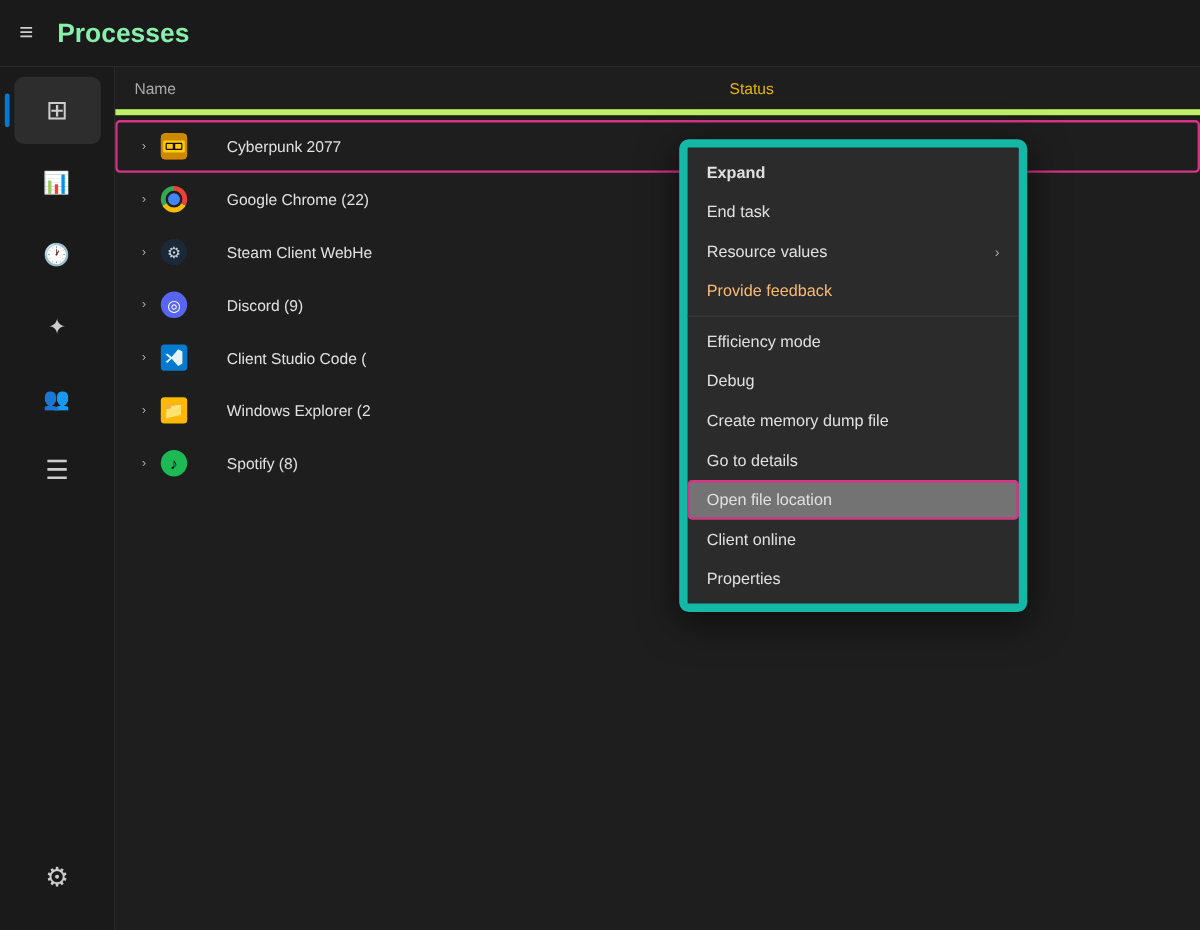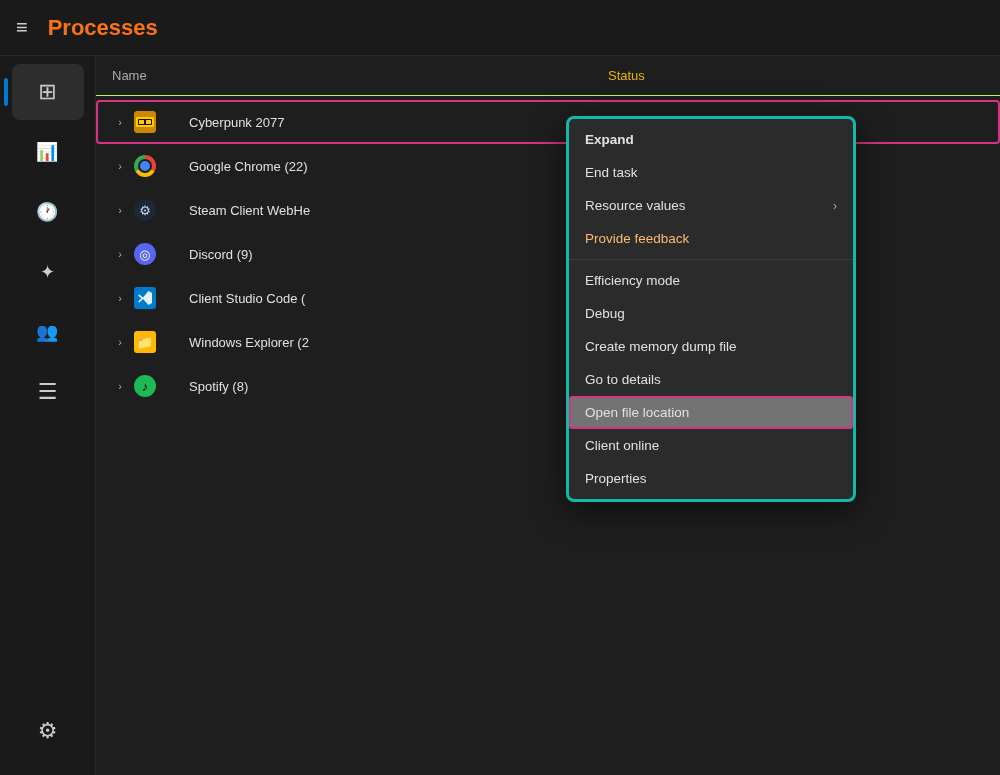--- a/index.html
+++ b/index.html
@@ -24,21 +24,21 @@
     }
     .hamburger-icon {
       font-size: 20px;
       cursor: pointer;
       color: #cccccc;
       margin-right: 20px;
     }
     .page-title {
       font-size: 22px;
       font-weight: 700;
-      color: #f97316;
+      color: #86efac;
     }
 
     
     .main-layout {
       display: flex;
       height: calc(775px - 56px);
     }
 
     
     .sidebar {
@@ -87,21 +87,21 @@
       background: #1e1e1e;
       position: relative;
       overflow: hidden;
     }
 
     
     .col-headers {
       display: flex;
       height: 40px;
       align-items: center;
-      border-bottom: 1px solid #bef264;
+      border-bottom: 5px solid #bef264;
       padding: 0 0;
     }
     .col-name {
       width: 500px;
       padding-left: 16px;
       font-size: 13px;
       color: #aaaaaa;
     }
     .col-status {
       flex: 1;
@@ -163,21 +163,21 @@
       margin-left: 23px;
     }
 
     
     .context-menu {
       position: absolute;
       left: 470px;
       top: 60px;
       width: 290px;
       background: #2b2b2b;
-      border: 3px solid #14b8a6;
+      border: 7px solid #14b8a6;
       border-radius: 8px;
       box-shadow: 0 8px 32px rgba(0,0,0,0.6);
       z-index: 100;
       padding: 4px 0;
     }
 
     .menu-item {
       display: flex;
       align-items: center;
       justify-content: space-between;

